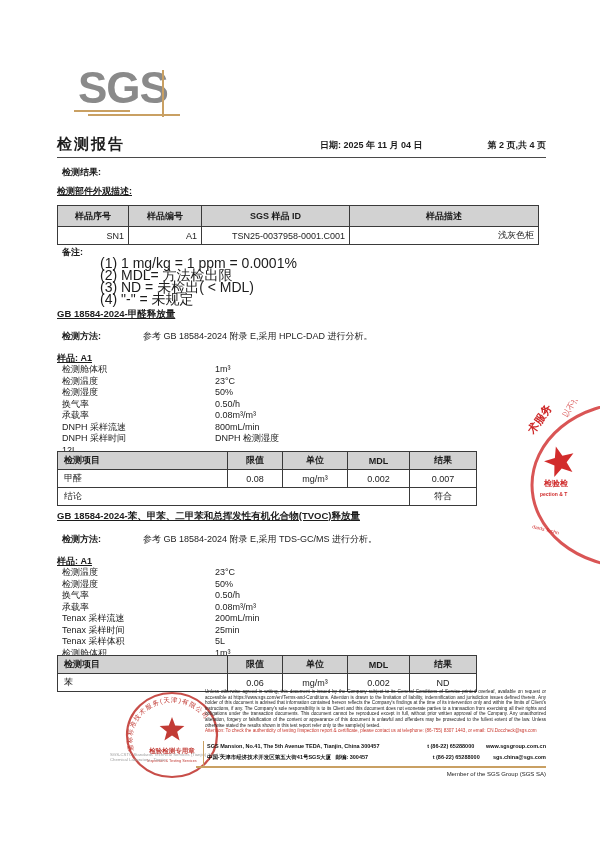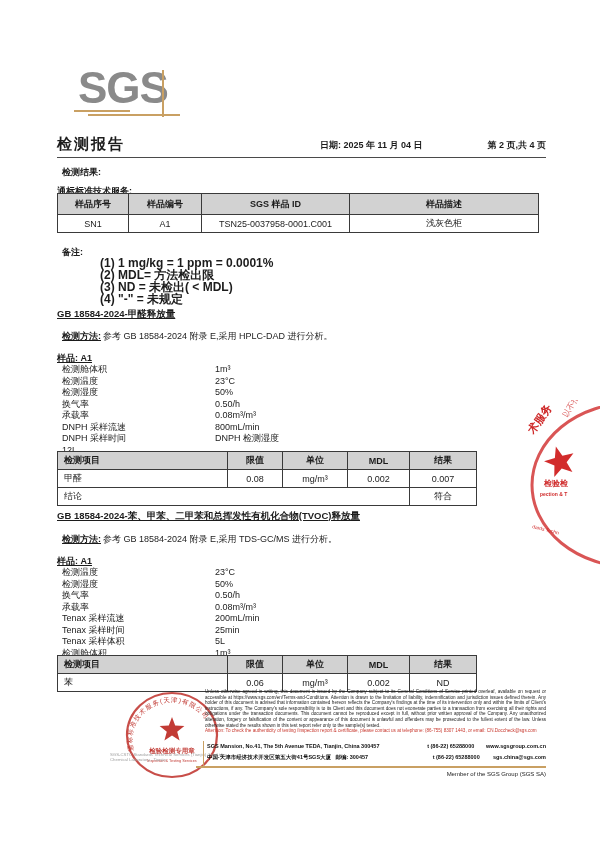--- a/index.html
+++ b/index.html
@@ -18,28 +18,28 @@
   .hdr-small { font-size:9px; font-weight:bold; }
   .rule { background:#4a4a4a; height:1px; }
 
   .lbl-bold { font-size:9px; font-weight:bold; }
   .heading-u { font-size:9px; font-weight:bold; text-decoration:underline; }
   .gb-heading { font-size:9.5px; font-weight:bold; text-decoration:underline; }
 
   table { border-collapse:collapse; font-size:9px; }
   th, td { border:1px solid #3a3a3a; padding:2px 4px; text-align:center; }
   th { background:#d2d2d2; font-weight:bold; }
-  .sample-table th { height:21px; } .sample-table td { height:14px; }
+  .sample-table th { height:21px; } .sample-table td { height:14px;text-align:right; }
   .res-table th, .res-table td { height:15px; }
   .cell-left { text-align:left; padding-left:6px; }
   .bold { font-weight:normal; }
 
-  .remarks { font-size:12px; line-height:12px;font-weight:bold; }
+  .remarks { font-size:14px; line-height:12px; }
   .method-row { display:flex; font-size:9px; }
-  .method-row .m-label { font-weight:bold; width:41px; flex:none;text-decoration:underline; }
+  .method-row .m-label { font-weight:bold; width:81px; flex:none; }
   .params { display:grid; grid-template-columns:153px auto; font-size:9px; line-height:11.5px; }
 
   
   .disclaimer { font-size:4.6px; line-height:5.6px; text-align:justify; color:#222; }
   .attention { color:#c8382e; display:block; }
   .addr-row { display:flex; font-size:5.5px; font-weight:bold; line-height:11px; color:#111; }
   .member { font-size:6px; color:#222; }
   .gray-co { font-size:4.3px; color:#a0a0a0; line-height:5.4px; }
   .side-stamp { position:absolute; right:0; top:400px; width:80px; height:170px; overflow:hidden; }
 </style>
@@ -60,22 +60,22 @@
     <span class="abs hdr-small" style="left:263px; top:4px;">
       <span>日期:</span>
       <span>2025 年 11 月 04 日</span>
     </span>
     <span class="abs hdr-small" style="right:0; top:4px;">第 2 页,共 4 页</span>
   </div>
   <div class="abs rule" style="left:57px; top:157px; width:489px;"></div>
 
   <div class="abs lbl-bold" style="left:62px; top:166px;">检测结果:</div>
 
-  <div class="abs heading-u" style="left:57px; top:185px;">通标标准技术服务:</div>
-  <table class="abs sample-table" style="left:57px; top:193px; width:482px;">
+  <div class="abs heading-u" style="left:57px; top:185px;">检测部件外观描述:</div>
+  <table class="abs sample-table" style="left:57px; top:205px; width:482px;">
     <tbody>
         <tr>
       <th style="width:71px;">样品序号</th>
       <th style="width:73px;">样品编号</th>
       <th style="width:148px;">SGS 样品 ID</th>
       <th>样品描述</th>
     </tr>
     <tr>
       <td>SN1</td>
       <td>A1</td>

